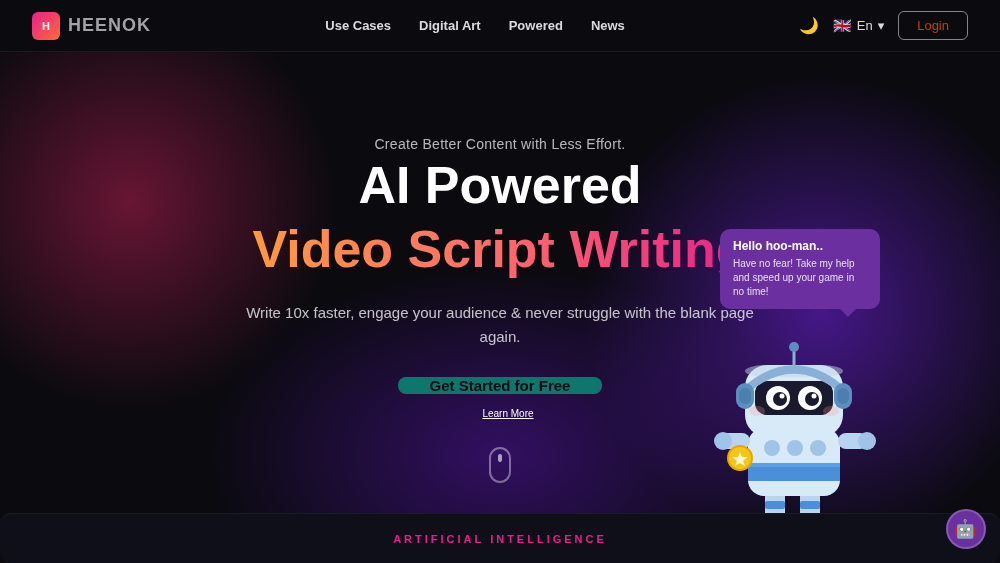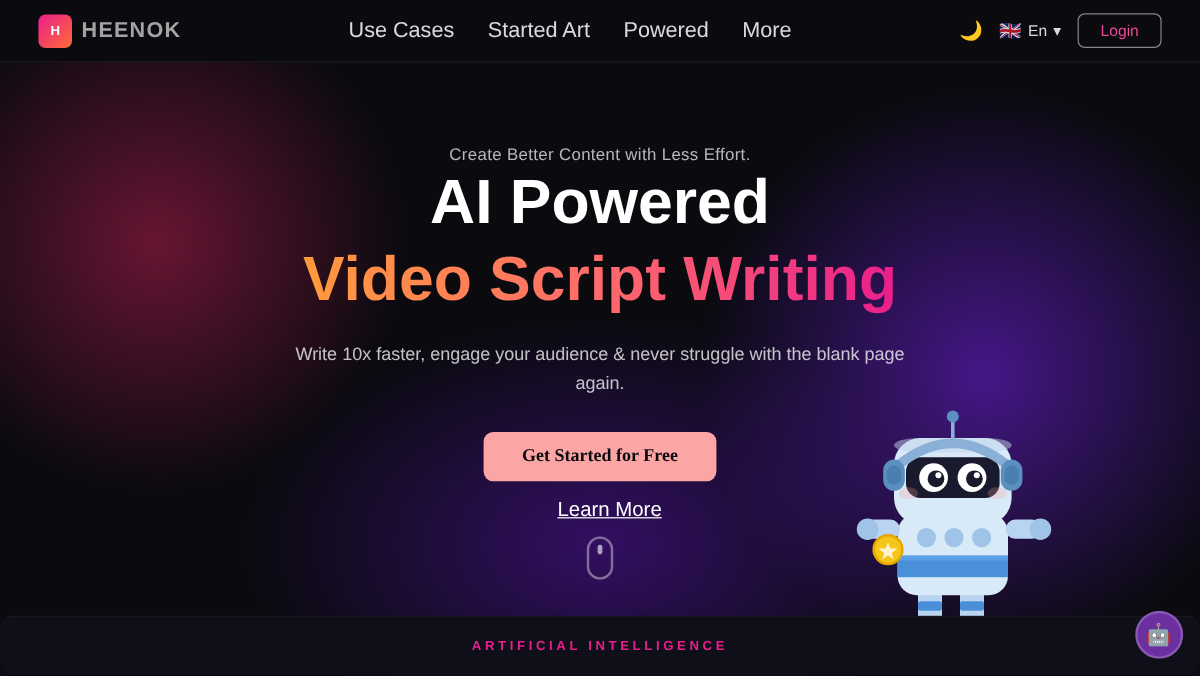--- a/index.html
+++ b/index.html
@@ -45,24 +45,25 @@
       font-weight: 700;
       letter-spacing: 1px;
       color: #a3a3a3;
     }
     .nav-links {
       display: flex;
       align-items: center;
       gap: 28px;
     }
     .nav-link {
-      font-size: 18px;
+      font-size: 13px;
       color: rgba(255,255,255,0.85);
       cursor: pointer;
       text-decoration: none;
+      font-weight: bold;
     }
     .nav-right {
       display: flex;
       align-items: center;
       gap: 14px;
     }
     .dark-mode-icon {
       font-size: 16px;
       cursor: pointer;
     }
@@ -75,21 +76,21 @@
       cursor: pointer;
     }
     .flag-icon {
       font-size: 15px;
     }
     .login-btn {
       padding: 6px 18px;
       border: 1px solid rgba(255,255,255,0.5);
       border-radius: 6px;
       background: transparent;
-      color: #ec4899;
+      color: #c2410c;
       font-size: 13px;
       cursor: pointer;
     }
 
     
     .hero {
       position: relative;
       width: 100%;
       height: 511px;
       overflow: hidden;
@@ -174,34 +175,33 @@
 
     .hero-description {
       font-size: 15px;
       color: rgba(255,255,255,0.75);
       line-height: 1.6;
       max-width: 520px;
       margin-bottom: 28px;
     }
 
     .cta-button {
-      padding: 12px 32px;
-      background: #fca5a5;
+      padding: 0 32px;
+      background: #0f766e;
       color: #0a0a0f;
       border: none;
       border-radius: 8px;
       font-size: 15px;
       font-weight: 600;
       cursor: pointer;
       margin-bottom: 14px;
-      font-family: Liberation Serif, serif;
     }
 
     .learn-more-link {
-      font-size: 17px;
+      font-size: 10px;
       color: white;
       text-decoration: underline;
       cursor: pointer;
       padding-left: 16px;
     }
 
     
     .scroll-indicator {
       position: absolute;
       bottom: 80px;
@@ -314,23 +314,23 @@
 <nav class="navbar">
   <div class="logo-area">
     <div class="logo-icon">
       <span style="color:white;font-size:11px;font-weight:900">H</span>
     </div>
     <span class="logo-text">HEENOK</span>
   </div>
 
   <div class="nav-links">
     <a class="nav-link">Use Cases</a>
-    <a class="nav-link">Started Art</a>
+    <a class="nav-link">Digital Art</a>
     <a class="nav-link">Powered</a>
-    <a class="nav-link">More</a>
+    <a class="nav-link">News</a>
   </div>
 
   <div class="nav-right">
     <span class="dark-mode-icon">🌙</span>
     <div class="lang-selector">
       <span class="flag-icon">🇬🇧</span>
       <span>En</span>
       <span>▾</span>
     </div>
     <button class="login-btn">Login</button>
@@ -349,20 +349,24 @@
     </p>
     <button class="cta-button">Get Started for Free</button>
     <a class="learn-more-link">Learn More</a>
   </div>
 
   <div class="scroll-indicator">
     <div class="scroll-dot"></div>
   </div>
 
   <div class="robot-area">
+    <div class="speech-bubble">
+      <div class="bubble-title">Hello hoo-man..</div>
+      <div class="bubble-text">Have no fear! Take my help and speed up your game in no time!</div>
+    </div>
 
     <svg width="170" height="210" viewBox="0 0 170 210">
 
       <ellipse cx="85" cy="205" rx="55" ry="8" fill="rgba(100,60,200,0.35)"></ellipse>
 
       <rect x="55" y="165" width="20" height="35" rx="8" fill="#b8d4f0"></rect>
       <rect x="90" y="165" width="20" height="35" rx="8" fill="#b8d4f0"></rect>
 
       <rect x="50" y="192" width="28" height="12" rx="6" fill="#8ab0d8"></rect>
       <rect x="85" y="192" width="28" height="12" rx="6" fill="#8ab0d8"></rect>

